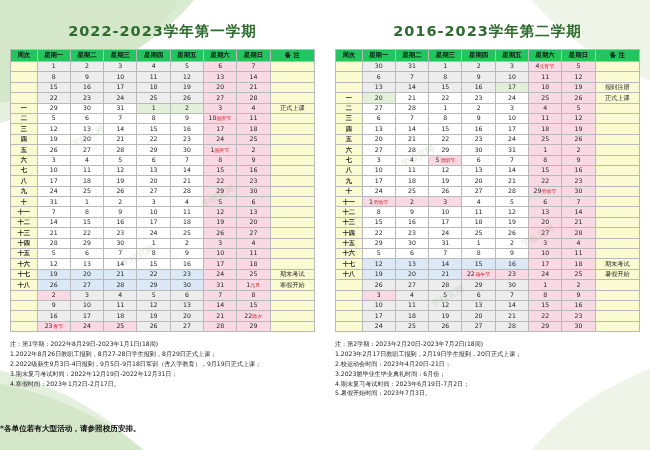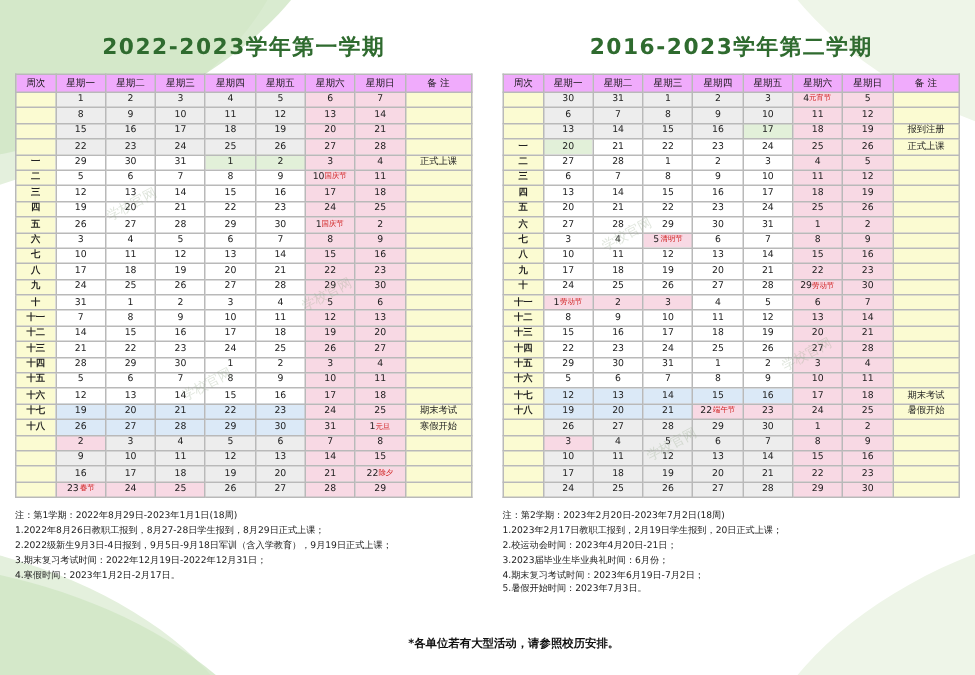--- a/index.html
+++ b/index.html
@@ -31,42 +31,42 @@
 
   table.cal{border-collapse:collapse;width:100%;table-layout:fixed;}
   table.cal td, table.cal th{
     border:1px solid #b9b9b9;
     font-size:6.2px;line-height:1.05;
     text-align:center;height:9.4px;padding:0;
     font-family:"DejaVu Sans",sans-serif;
     color:#222;
   }
   table.cal thead th{
-    background:#f0abfc;font-weight:normal;font-size:6.4px;height:11px;color:#111;
+    background:#22c55e;font-weight:bold;font-size:6.4px;height:11px;color:#111;
   }
   col.cw{width:24px;}
   col.cd{width:30px;}
   col.cr{width:40px;}
 
   td.wk{background:#fbfbd2;font-weight:bold;}
   td.rem{background:#fbfbd2;font-size:6px;}
   td.sat,td.sun{background:#f8d9e4;}
   td.pink{background:#f8d9e4;}
   td.green{background:#e2f0d9;}
   td.blue{background:#dbe9f7;}
   td.gray{background:#ededed;color:#888;}
   td.white{background:#ffffff;}
   .mark{color:#d02020;font-size:5.2px;display:inline-block;transform:scale(.95);}
 
   .notes{margin-top:7px;font-size:6.1px;line-height:1.62;color:#222;font-family:"DejaVu Sans",sans-serif;}
   .notes .nline{white-space:nowrap;}
 
   .footer{
-    position:absolute;left:0;right:0;bottom:16px;text-align:center;
-    font-size:7.6px;color:#111;font-weight:bold;font-family:"DejaVu Sans",sans-serif;padding-left:35px;
+    position:absolute;left:0;right:0;bottom:16px;text-align:left;
+    font-size:7.6px;color:#111;font-weight:bold;font-family:"DejaVu Sans",sans-serif;
   }
 
   
   .wm{position:absolute;color:rgba(150,170,140,.30);font-size:9px;transform:rotate(-28deg);pointer-events:none;z-index:3;font-family:"DejaVu Sans",sans-serif;}
 </style>
 </head>
 <body>
 
 <div class="deco deco-tl"></div>
 <div class="deco deco-tl2"></div>

